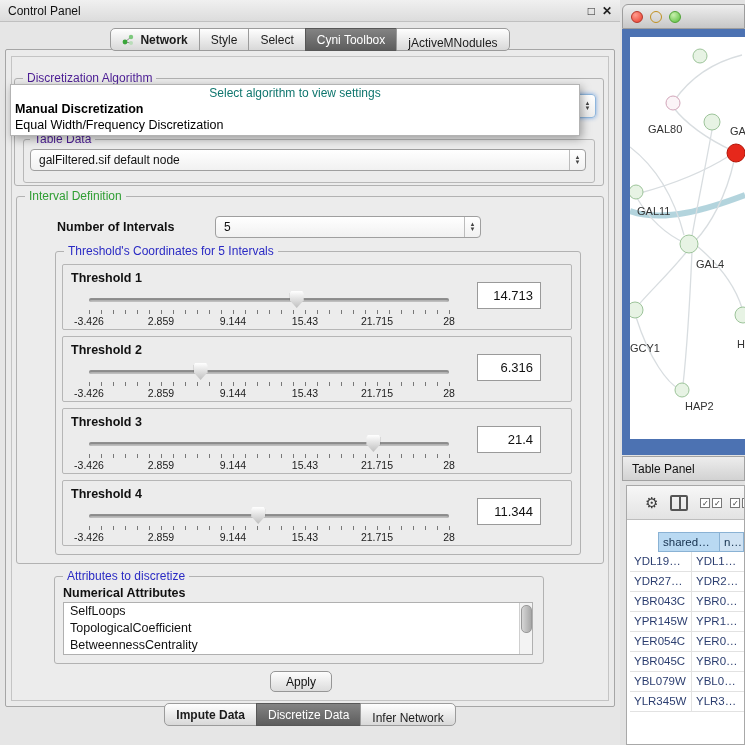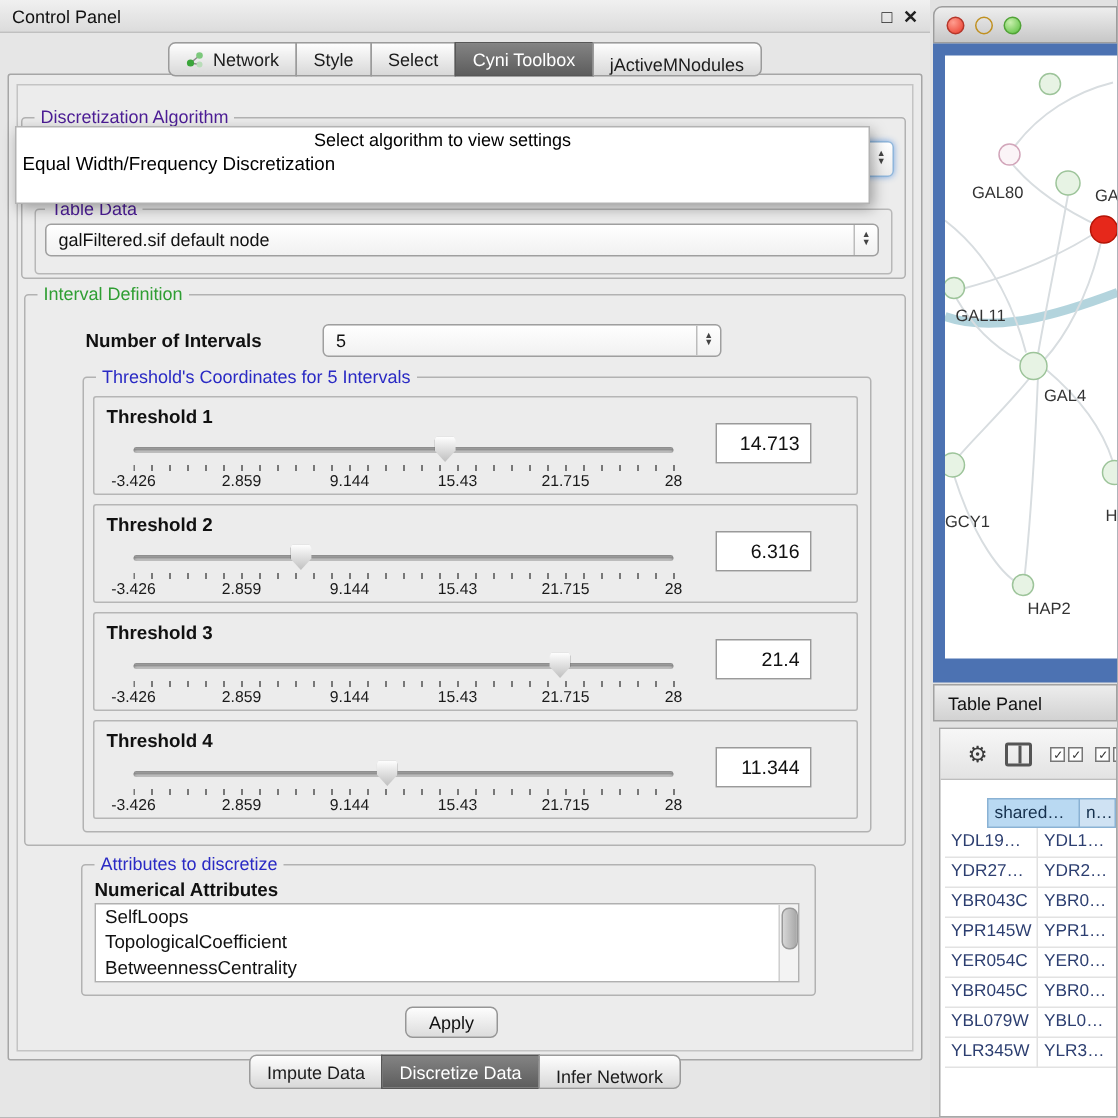--- a/index.html
+++ b/index.html
@@ -14,21 +14,21 @@
   .tb-icons{margin-left:auto;display:flex;gap:7px;color:#222;}
   .tb-float{font-size:12px;}
   .tb-close{font-weight:bold;font-size:12px;}
 
   .tabrow{position:absolute;left:0;width:620px;display:flex;justify-content:center;z-index:5;}
   .tabrow.top{top:28px;}
   .tabrow.bottom{top:703px;}
   .tab{height:21px;display:flex;align-items:center;gap:5px;padding:0 11px;
       background:linear-gradient(#fefefe,#d8d8d8);border:1px solid #9b9b9b;margin-left:-1px;
       font-size:12px;color:#1c1c1c;white-space:nowrap;cursor:default;}
-  .tab.first{border-radius:5px 0 0 5px;margin-left:0;}
+  .tab.first{border-radius:5px 0 0 5px;margin-left:0;font-weight:bold;}
   .tab.last{border-radius:0 5px 5px 0;align-items:flex-end;}
   .tab.selected{background:linear-gradient(#838383,#5d5d5d);color:#fff;border-color:#575757;}
 
   .content-outer{position:absolute;left:5px;top:49px;width:608px;height:656px;
       border:1px solid #a6a6a6;background:#ebebeb;border-radius:2px;}
   .content-inner{position:absolute;left:11px;top:56px;width:596px;height:643px;
       border:1px solid #c4c4c4;background:#ececec;}
 
   .group{position:absolute;border:1px solid #b2b2b2;border-radius:3px;}
   .group-title{position:absolute;top:-8px;left:8px;background:#ececec;padding:0 4px;font-size:12px;color:#4c1d95;white-space:nowrap;}
@@ -46,21 +46,21 @@
   .stepper{width:15px;height:100%;display:flex;flex-direction:column;align-items:center;justify-content:center;
       border-left:1px solid #bcbcbc;font-size:6px;line-height:5px;color:#444;flex:none;}
   .td-combo{left:6px;top:9px;width:556px;}
 
   .combo-fragment{position:absolute;left:556px;top:94px;width:40px;height:24px;box-sizing:border-box;
       border:1px solid #8fb6dc;border-radius:4px;background:linear-gradient(#fff,#ececec);
       box-shadow:0 0 4px rgba(110,160,225,.9);display:flex;justify-content:flex-end;z-index:4;}
 
   .overlay{position:absolute;left:10px;top:84px;width:568px;height:50px;background:#fff;
       border:1px solid #b3b3b3;box-shadow:2px 3px 9px rgba(0,0,0,.35);z-index:20;}
-  .overlay-placeholder{height:16px;line-height:16px;text-align:center;color:#000000;}
+  .overlay-placeholder{height:16px;line-height:16px;text-align:center;color:#0f766e;}
   .overlay-item{height:16px;line-height:16px;padding-left:4px;font-size:12.5px;color:#000;}
   .overlay-item.bold{font-weight:bold;}
 
   .interval-group{left:16px;top:196px;width:586px;height:366px;}
   .ni-label{position:absolute;left:40px;top:23px;font-weight:bold;font-size:12.5px;}
   .ni-combo{left:198px;top:19px;width:266px;}
   .thresholds-group{position:absolute;left:38px;top:54px;width:524px;height:302px;
       border:1px solid #b2b2b2;border-radius:3px;}
 
   .thr{position:absolute;left:6px;width:510px;height:66px;border:1px solid #b6b6b6;
@@ -203,20 +203,21 @@
 
     <div class="combo-fragment">
       <span class="stepper">
         <span>▲</span>
         <span>▼</span>
       </span>
     </div>
 
     <div class="overlay">
       <div class="overlay-placeholder">Select algorithm to view settings</div>
+      <div class="overlay-item bold">Manual Discretization</div>
       <div class="overlay-item">Equal Width/Frequency Discretization</div>
     </div>
 
     <div class="group interval-group">
       <span class="group-title green">Interval Definition</span>
       <span class="ni-label">Number of Intervals</span>
       <div class="combo ni-combo">
         <span class="combo-text">5</span>
         <span class="stepper">
           <span>▲</span>

